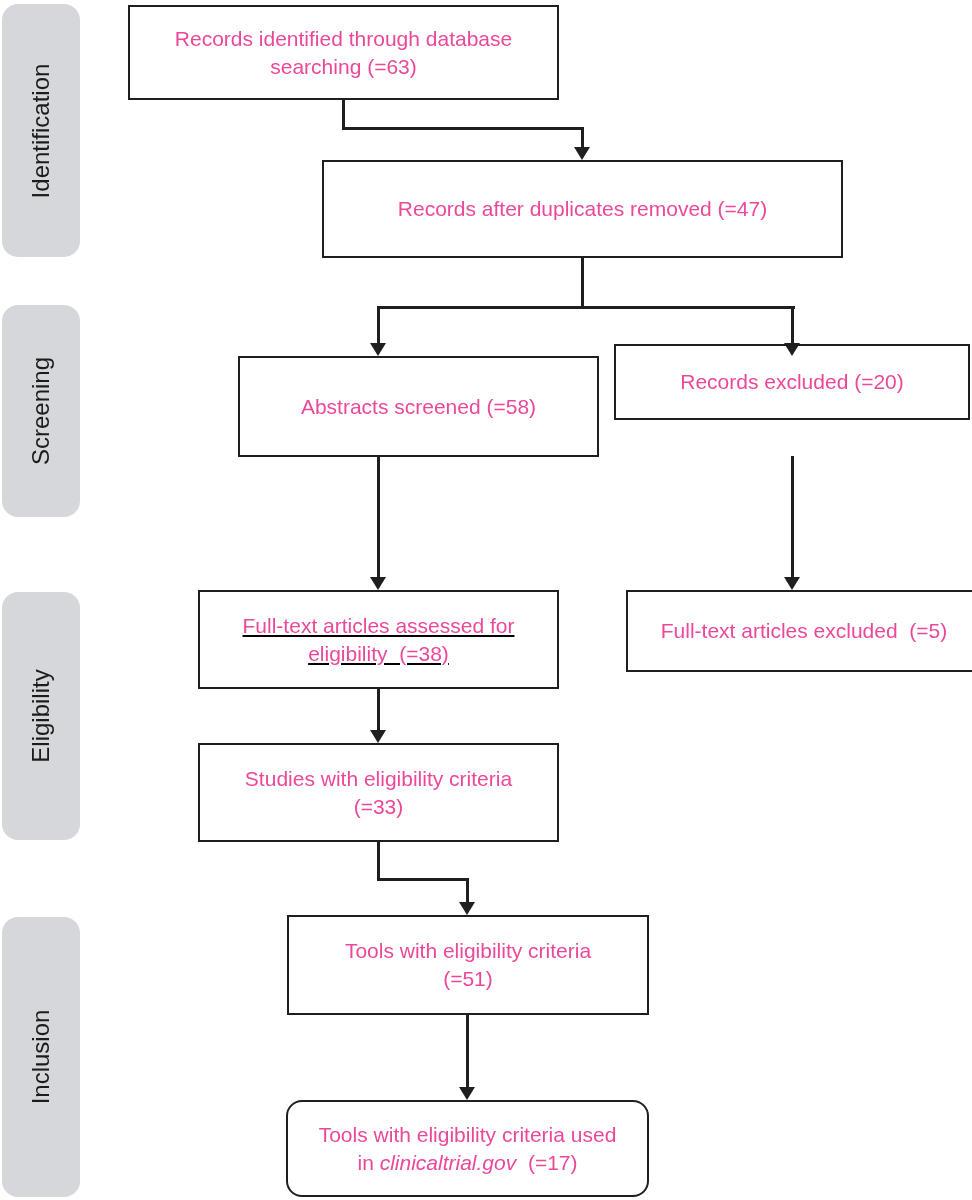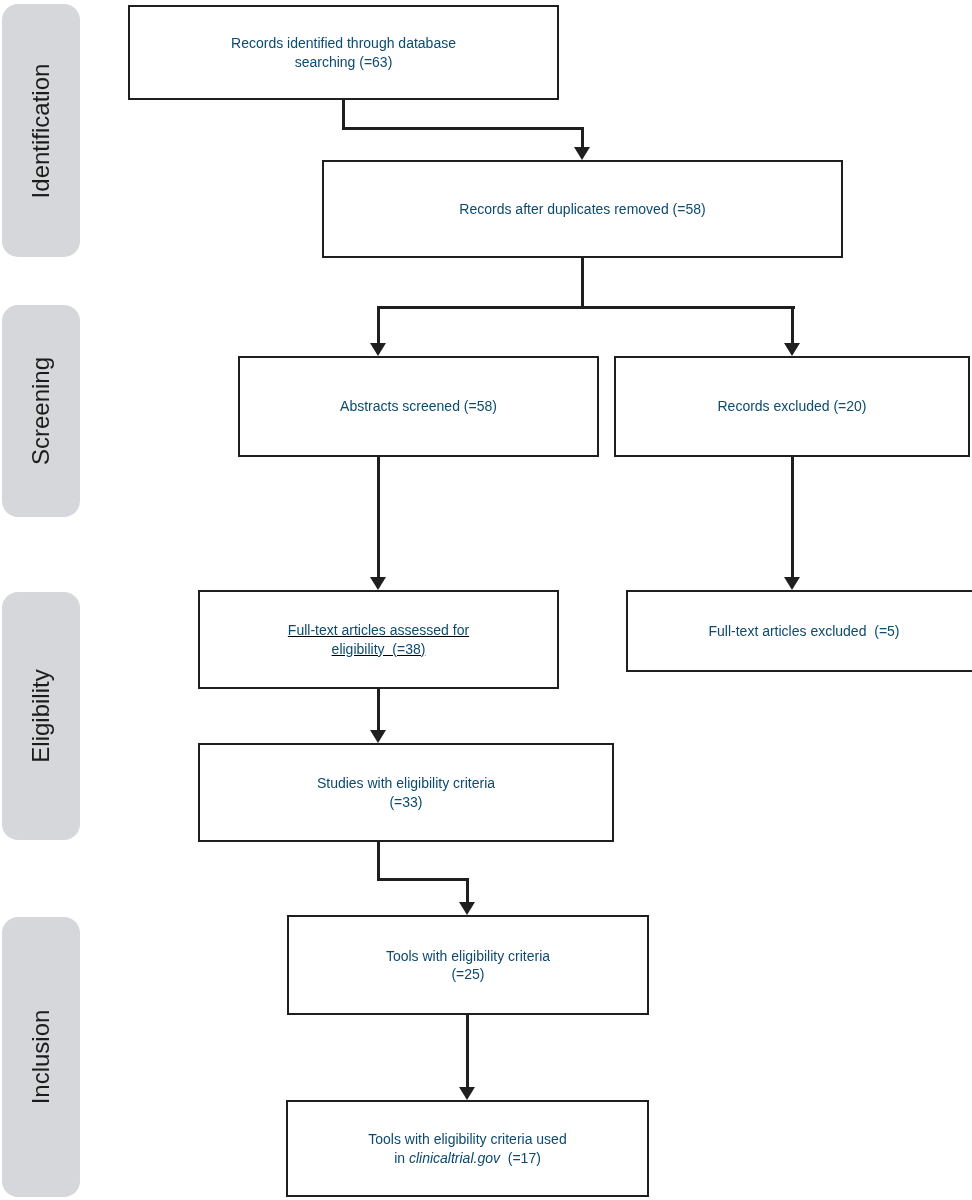--- a/index.html
+++ b/index.html
@@ -35,23 +35,23 @@
     position: absolute;
     box-sizing: border-box;
     background: #ffffff;
     border: 2.5px solid var(--line, #1f1f1f);
     display: flex;
     align-items: center;
     justify-content: center;
     text-align: center;
   }
   .node-text {
-    font-size: 14px;
+    font-size: 21px;
     line-height: 1.32;
-    color: #0c4a6e;
+    color: #ec4899;
     white-space: pre-line;
     padding: 2px 10px;
   }
   .node-text i { }
   
   .line {
     position: absolute;
     background: var(--line, #1f1f1f);
   }
   .arrow {
@@ -80,51 +80,51 @@
   <div class="stage" style="left:2px; top:917px; width:78px; height:280px;">
     <span class="stage-text">Inclusion</span>
   </div>
 
   <div class="node" style="left:128px; top:5px; width:431px; height:95px;">
     <span class="node-text">Records identified through database
 searching (=63)</span>
   </div>
 
   <div class="node" style="left:322px; top:160px; width:521px; height:98px;">
-    <span class="node-text">Records after duplicates removed (=58)</span>
+    <span class="node-text">Records after duplicates removed (=47)</span>
   </div>
 
   <div class="node" style="left:198px; top:356px; width:361px; height:101px;margin-left:40px;">
     <span class="node-text">Abstracts screened (=58)</span>
   </div>
 
-  <div class="node" style="left:614px; top:356px; width:356px; height:101px;justify-content:center;">
+  <div class="node" style="left:614px; top:344px; width:356px; height:76px;justify-content:center;">
     <span class="node-text">Records excluded (=20)</span>
   </div>
 
   <div class="node" style="left:198px; top:590px; width:361px; height:99px;text-decoration:underline;">
     <span class="node-text">Full-text articles assessed for
 eligibility&nbsp; (=38)</span>
   </div>
 
   <div class="node" style="left:626px; top:590px; width:356px; height:82px;">
     <span class="node-text">Full-text articles excluded&nbsp; (=5)</span>
   </div>
 
-  <div class="node" style="left:198px; top:743px; width:416px; height:99px;">
+  <div class="node" style="left:198px; top:743px; width:361px; height:99px;">
     <span class="node-text">Studies with eligibility criteria
 (=33)</span>
   </div>
 
   <div class="node" style="left:287px; top:915px; width:362px; height:100px;">
     <span class="node-text">Tools with eligibility criteria
-(=25)</span>
+(=51)</span>
   </div>
 
-  <div class="node" style="left:286px; top:1100px; width:363px; height:97px;">
+  <div class="node" style="left:286px; top:1100px; width:363px; height:97px;border-radius:16px;">
     <span class="node-text"><span>Tools with eligibility criteria used
 in </span><i>clinicaltrial.gov</i><span>&nbsp; (=17)</span></span>
   </div>
 
   <div class="line" style="left:342px; top:98px; width:3px; height:32px;"></div>
   <div class="line" style="left:342px; top:127px; width:242px; height:3px;"></div>
   <div class="line" style="left:581px; top:127px; width:3px; height:22px;"></div>
   <div class="arrow" style="left:574px; top:147px;"></div>
 
   <div class="line" style="left:581px; top:257px; width:3px; height:52px;"></div>

